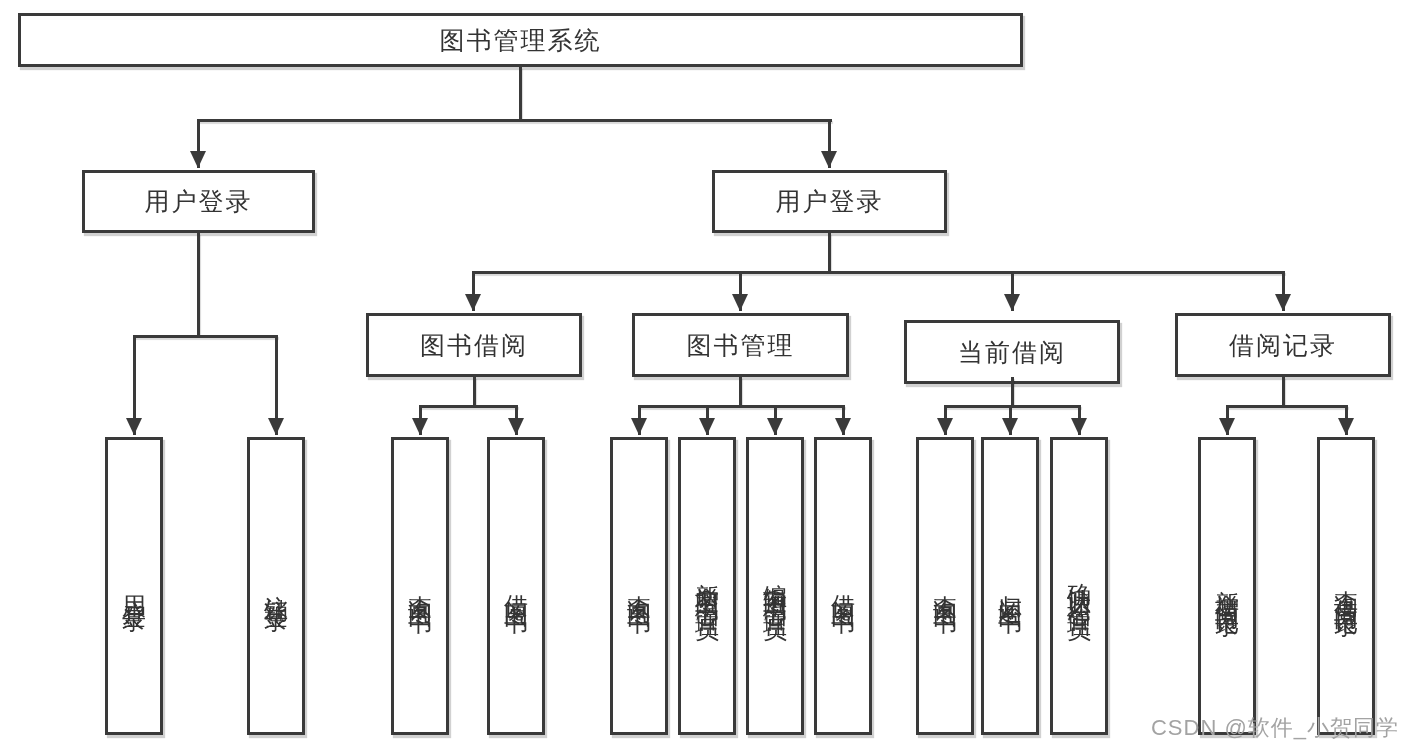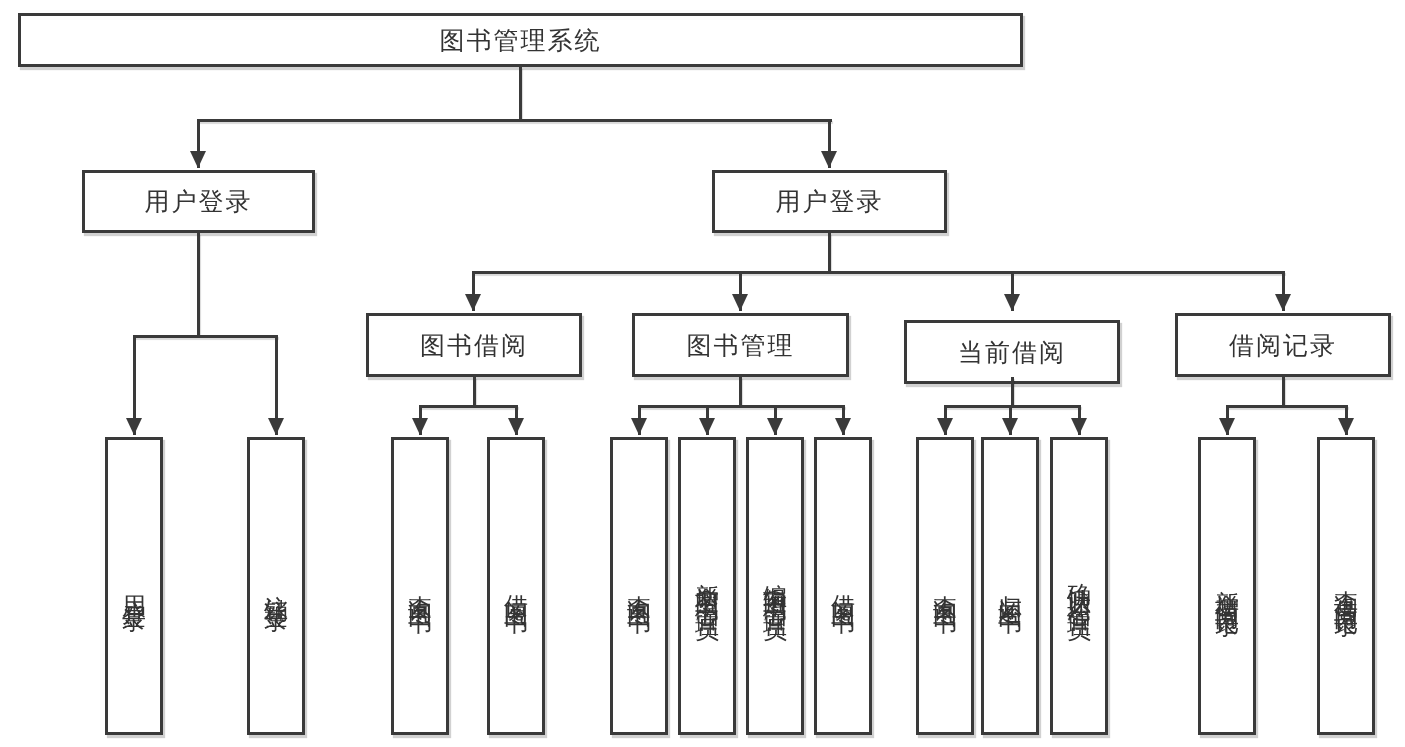--- a/index.html
+++ b/index.html
@@ -99,14 +99,15 @@
   <div class="node vnode" style="left:746px;top:437px;width:58px;height:298px">编辑图书（管理员）</div>
   <div class="node vnode" style="left:814px;top:437px;width:58px;height:298px">借阅图书</div>
 
   <div class="node vnode" style="left:916px;top:437px;width:58px;height:298px">查询图书</div>
   <div class="node vnode" style="left:981px;top:437px;width:58px;height:298px">归还图书</div>
   <div class="node vnode" style="left:1050px;top:437px;width:58px;height:298px">确认归还（管理员）</div>
 
   <div class="node vnode" style="left:1198px;top:437px;width:58px;height:298px">新增借阅记录</div>
   <div class="node vnode" style="left:1317px;top:437px;width:58px;height:298px">查询借阅记录</div>
 
+  <div class="watermark">CSDN @软件_小贺同学</div>
 
 </div>
 
 </body></html>

